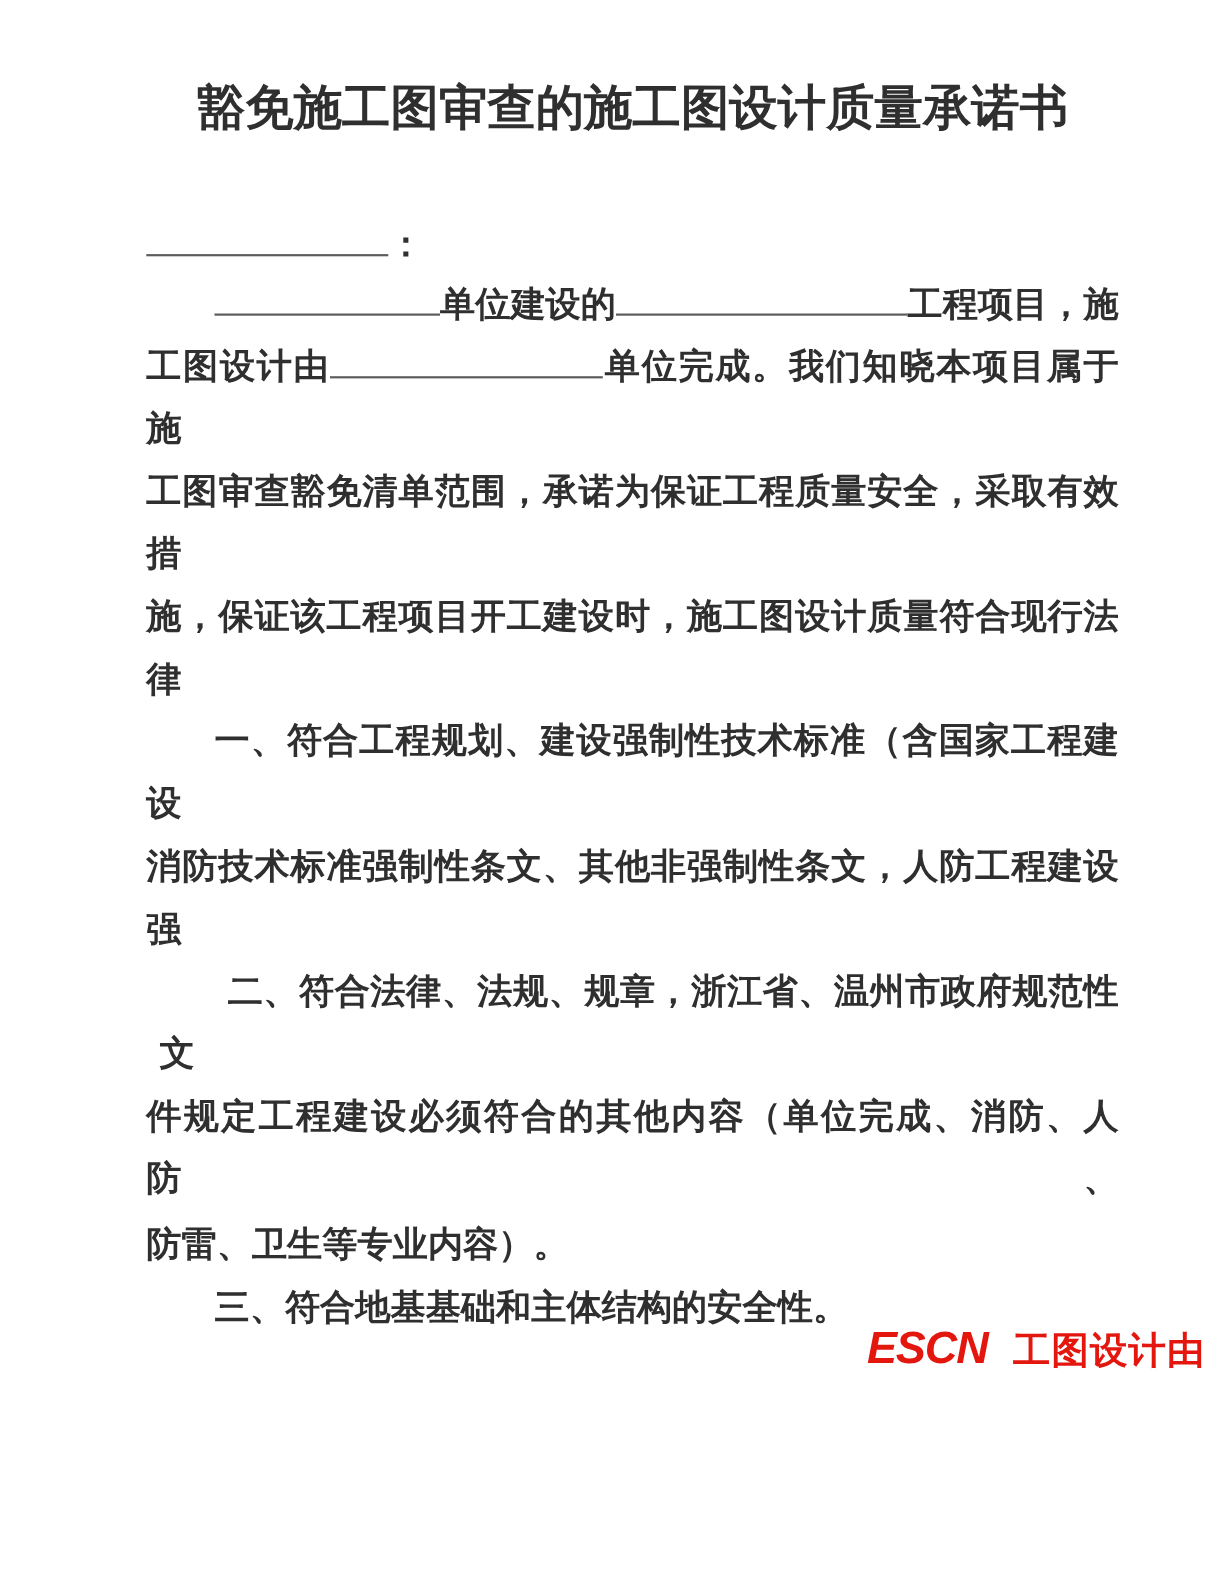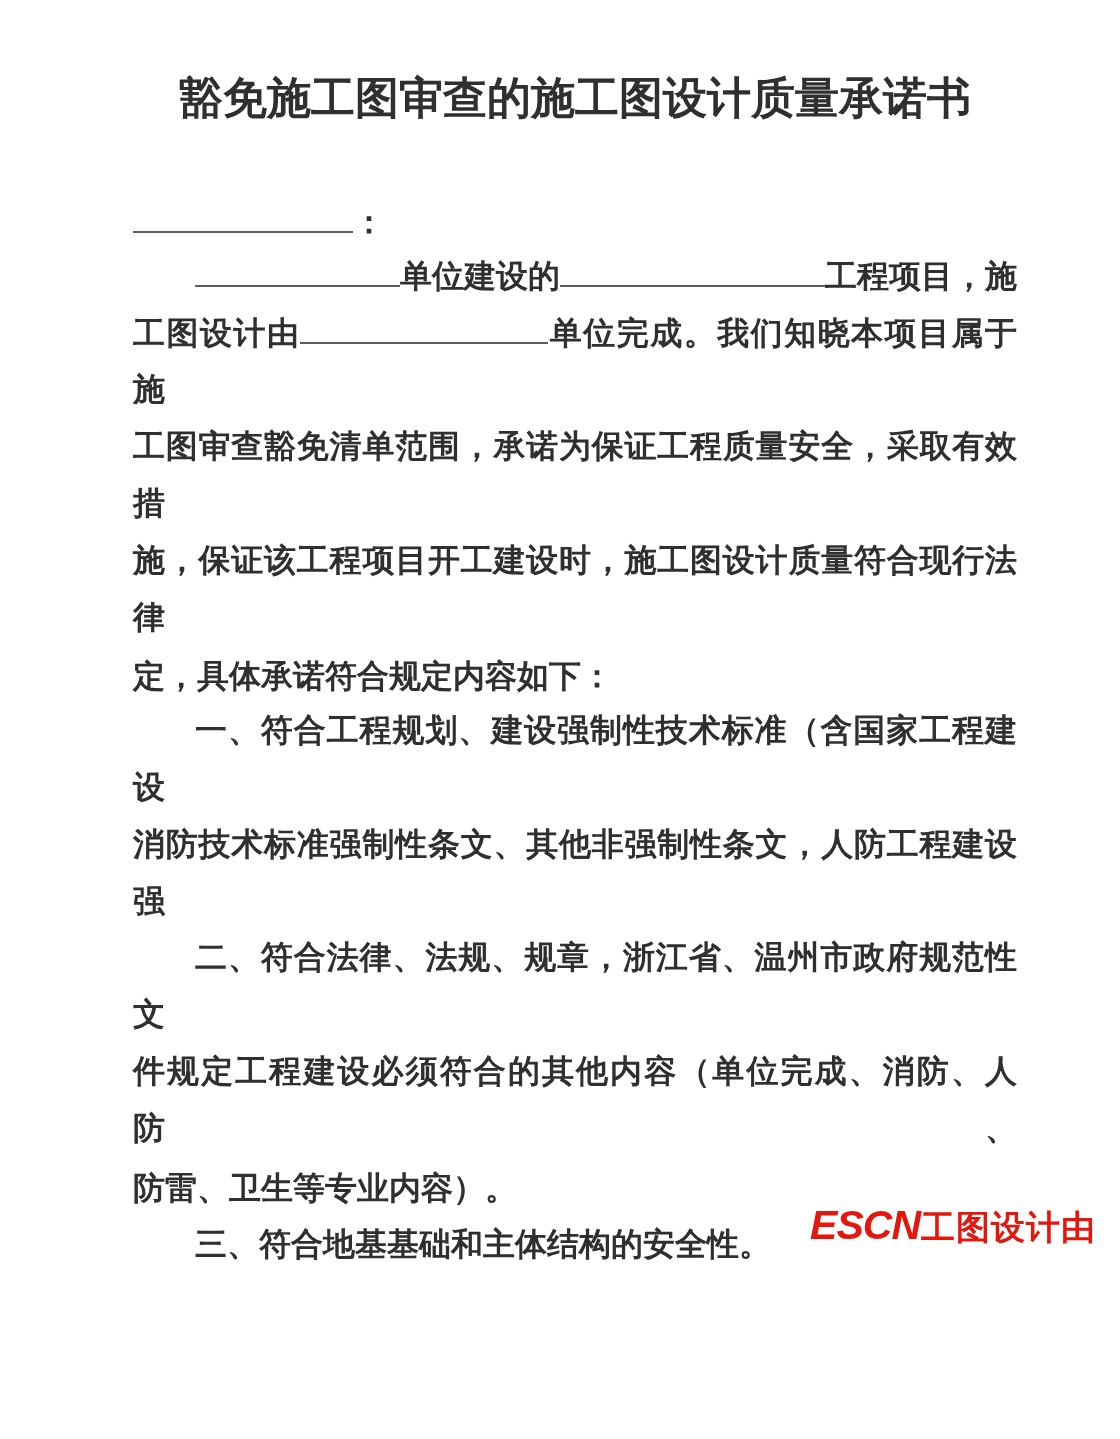--- a/index.html
+++ b/index.html
@@ -52,21 +52,21 @@
     border-bottom: 2px solid var(--underline, #5c5c5c);
     height: 0.95em;
     vertical-align: baseline;
   }
   .watermark {
     position: absolute;
     right: 24px;
     bottom: 18px;
     display: flex;
     align-items: baseline;
-    gap: 1px;
+    gap: 23px;
     color: var(--brand-red, #e4170e);
     white-space: nowrap;
   }
   .wm-latin {
     font-family: "Liberation Sans", sans-serif;
     font-style: italic;
     font-weight: 800;
     font-size: 41px;
     letter-spacing: -1px;
   }
@@ -82,24 +82,23 @@
 
 <div class="page">
   <div class="doc">
     <h1 class="title">豁免施工图审查的施工图设计质量承诺书</h1>
     <div class="body-lines" id="doc-body">
         <div class="line"><span class="blank" style="width: 220px;"></span><span>：</span></div>
         <div class="line just" style="text-indent: 62px;"><span class="blank" style="width: 205px;"></span><span>单位建设的</span><span class="blank" style="width: 265px;"></span><span>工程项目，施</span></div>
         <div class="line just"><span>工图设计由</span><span class="blank" style="width: 248px;"></span><span>单位完成。我们知晓本项目属于施</span></div>
         <div class="line just"><span>工图审查豁免清单范围，承诺为保证工程质量安全，采取有效措</span></div>
         <div class="line just"><span>施，保证该工程项目开工建设时，施工图设计质量符合现行法律</span></div>
-        <div class="line"><span>定，具体承诺符合规定内容如下：</span></div>
         <div class="line just" style="text-indent: 62px;"><span>一、符合工程规划、建设强制性技术标准（含国家工程建设</span></div>
         <div class="line just"><span>消防技术标准强制性条文、其他非强制性条文，人防工程建设强</span></div>
-        <div class="line just" style="text-indent: 62px;"><span>二、符合法律、法规、规章，浙江省、温州市政府规范性文</span></div>
+        <div class="line just" style="text-indent: 62px; margin-left: 12px;"><span>二、符合法律、法规、规章，浙江省、温州市政府规范性文</span></div>
         <div class="line just"><span>件规定工程建设必须符合的其他内容（单位完成、消防、人防、</span></div>
         <div class="line"><span>防雷、卫生等专业内容）。</span></div>
         <div class="line" style="text-indent: 62px;"><span>三、符合地基基础和主体结构的安全性。</span></div>
       </div>
   </div>
 
   <div class="watermark">
     <span class="wm-latin">ESCN</span>
     <span class="wm-cn">工图设计由</span>
   </div>

